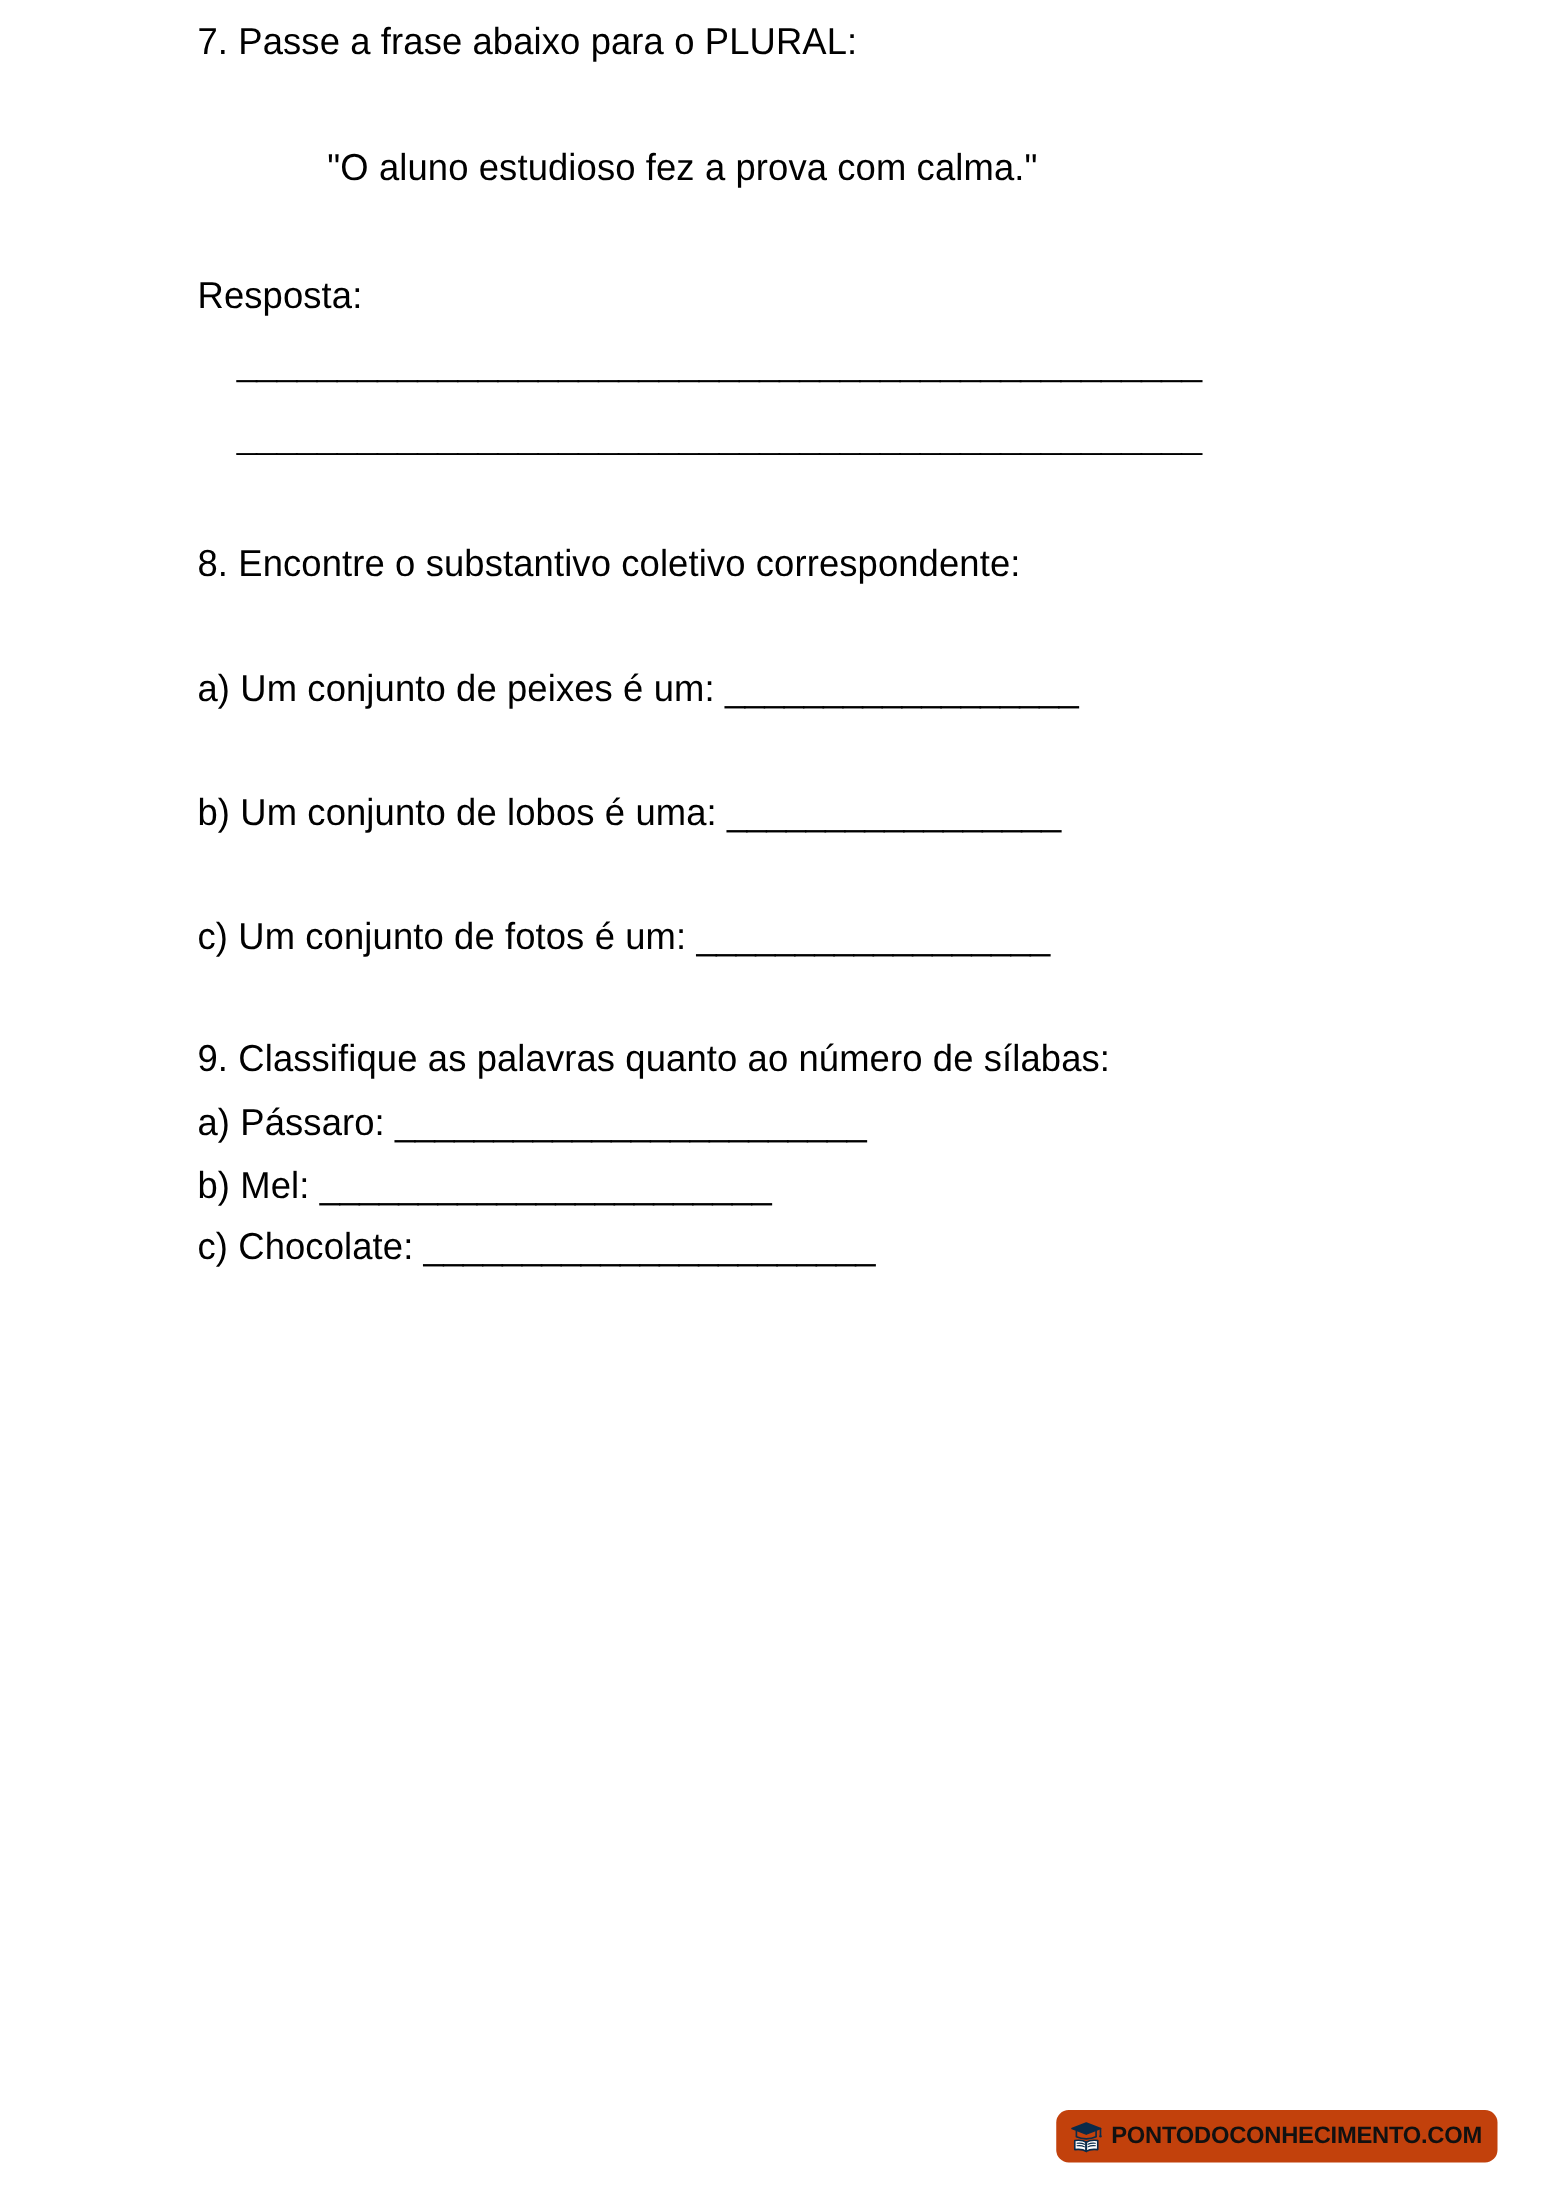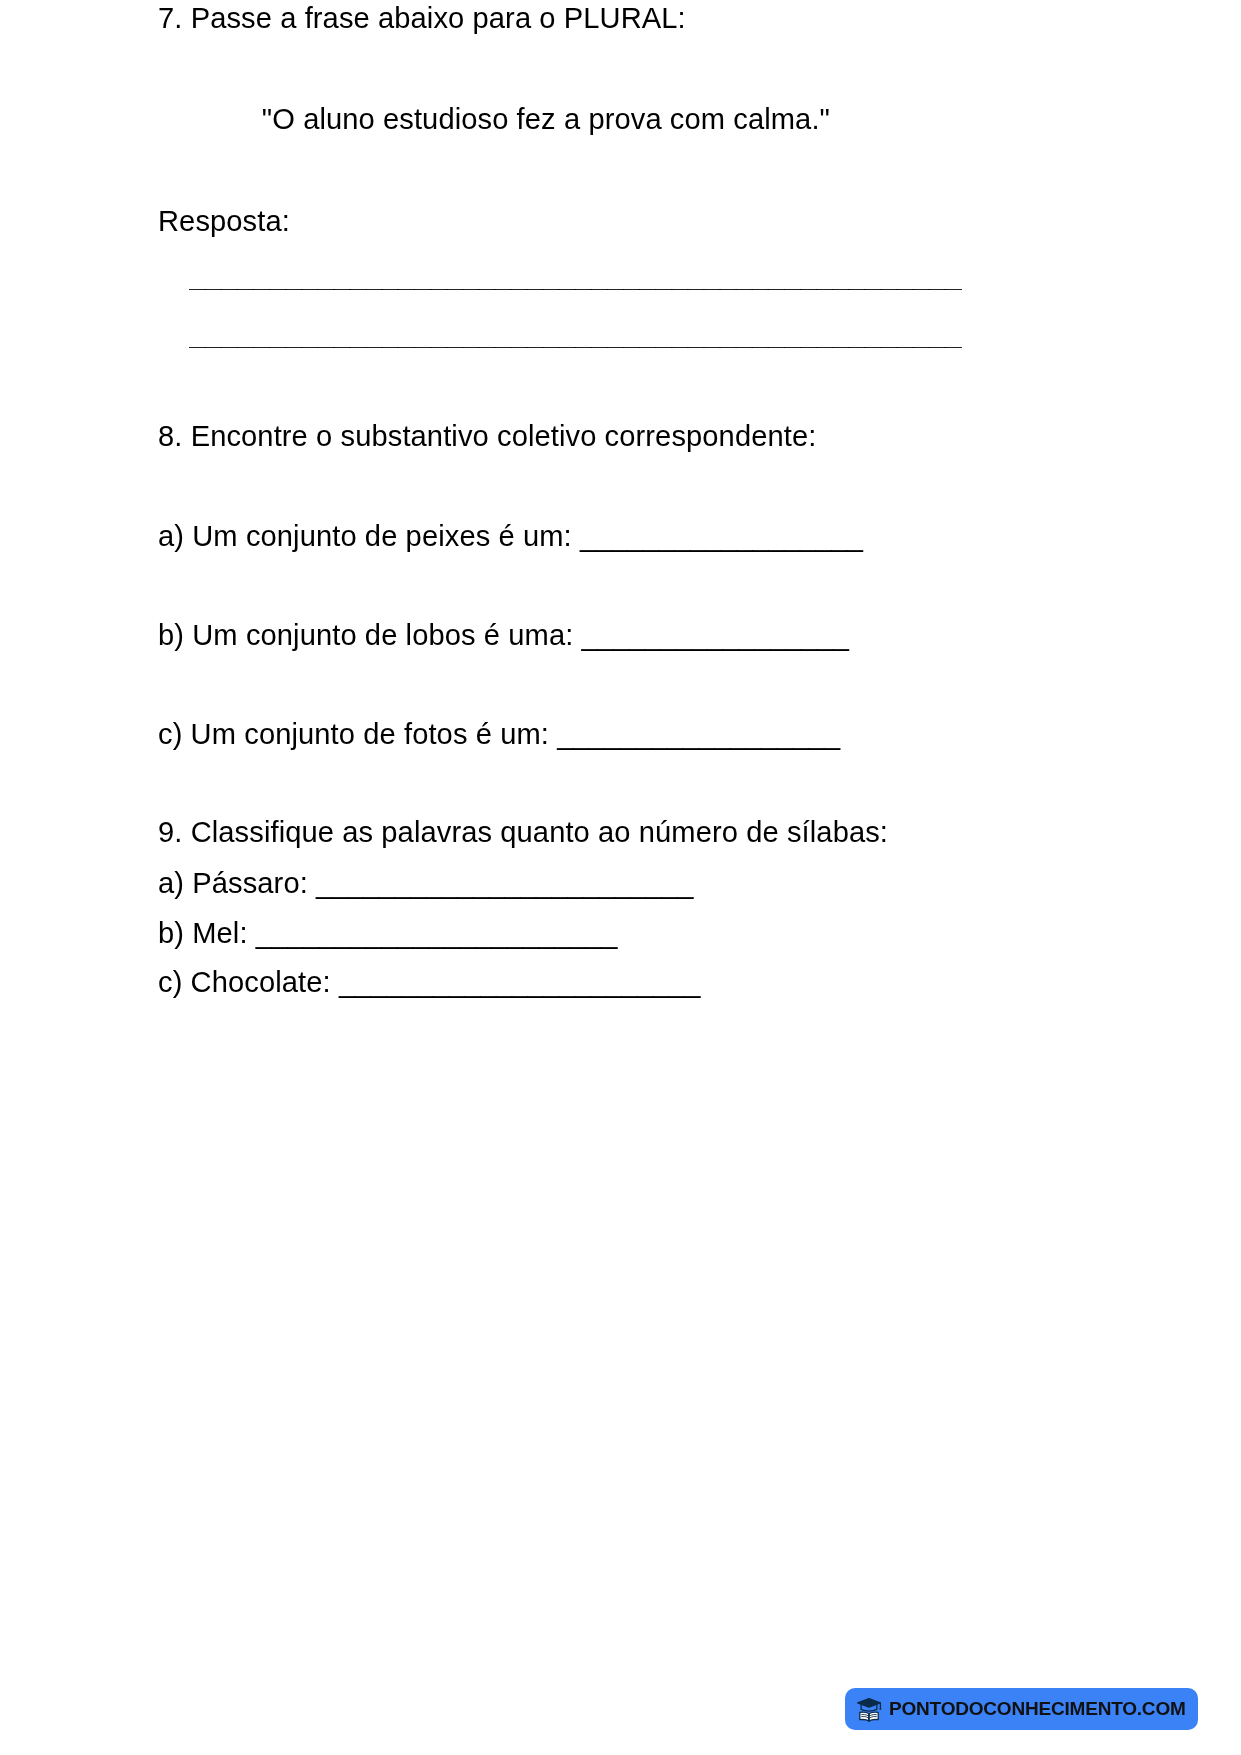--- a/index.html
+++ b/index.html
@@ -19,21 +19,21 @@
 
   .page {
     position: absolute;
     inset: 0;
     background: #ffffff;
   }
 
   .content {
     position: absolute;
     left: 158px;
-    top: 0;
+    top: 16px;
     width: 940px;
   }
 
   
   .q-heading {
     font-size: 30px;
     line-height: 1.18;
     letter-spacing: 0.1px;
     white-space: pre-wrap;
     font-stretch: semi-condensed;
@@ -99,21 +99,21 @@
 
   
   .footer-badge {
     position: absolute;
     left: 845px;
     top: 1688px;
     height: 42px;
     display: flex;
     align-items: center;
     gap: 6px;
-    background: #3b82f6;
+    background: #c2410c;
     border-radius: 10px;
     padding: 0 12px 0 10px;
     box-sizing: border-box;
   }
   .footer-badge .logo-mark {
     width: 28px;
     height: 28px;
     flex: 0 0 auto;
     display: block;
   }

